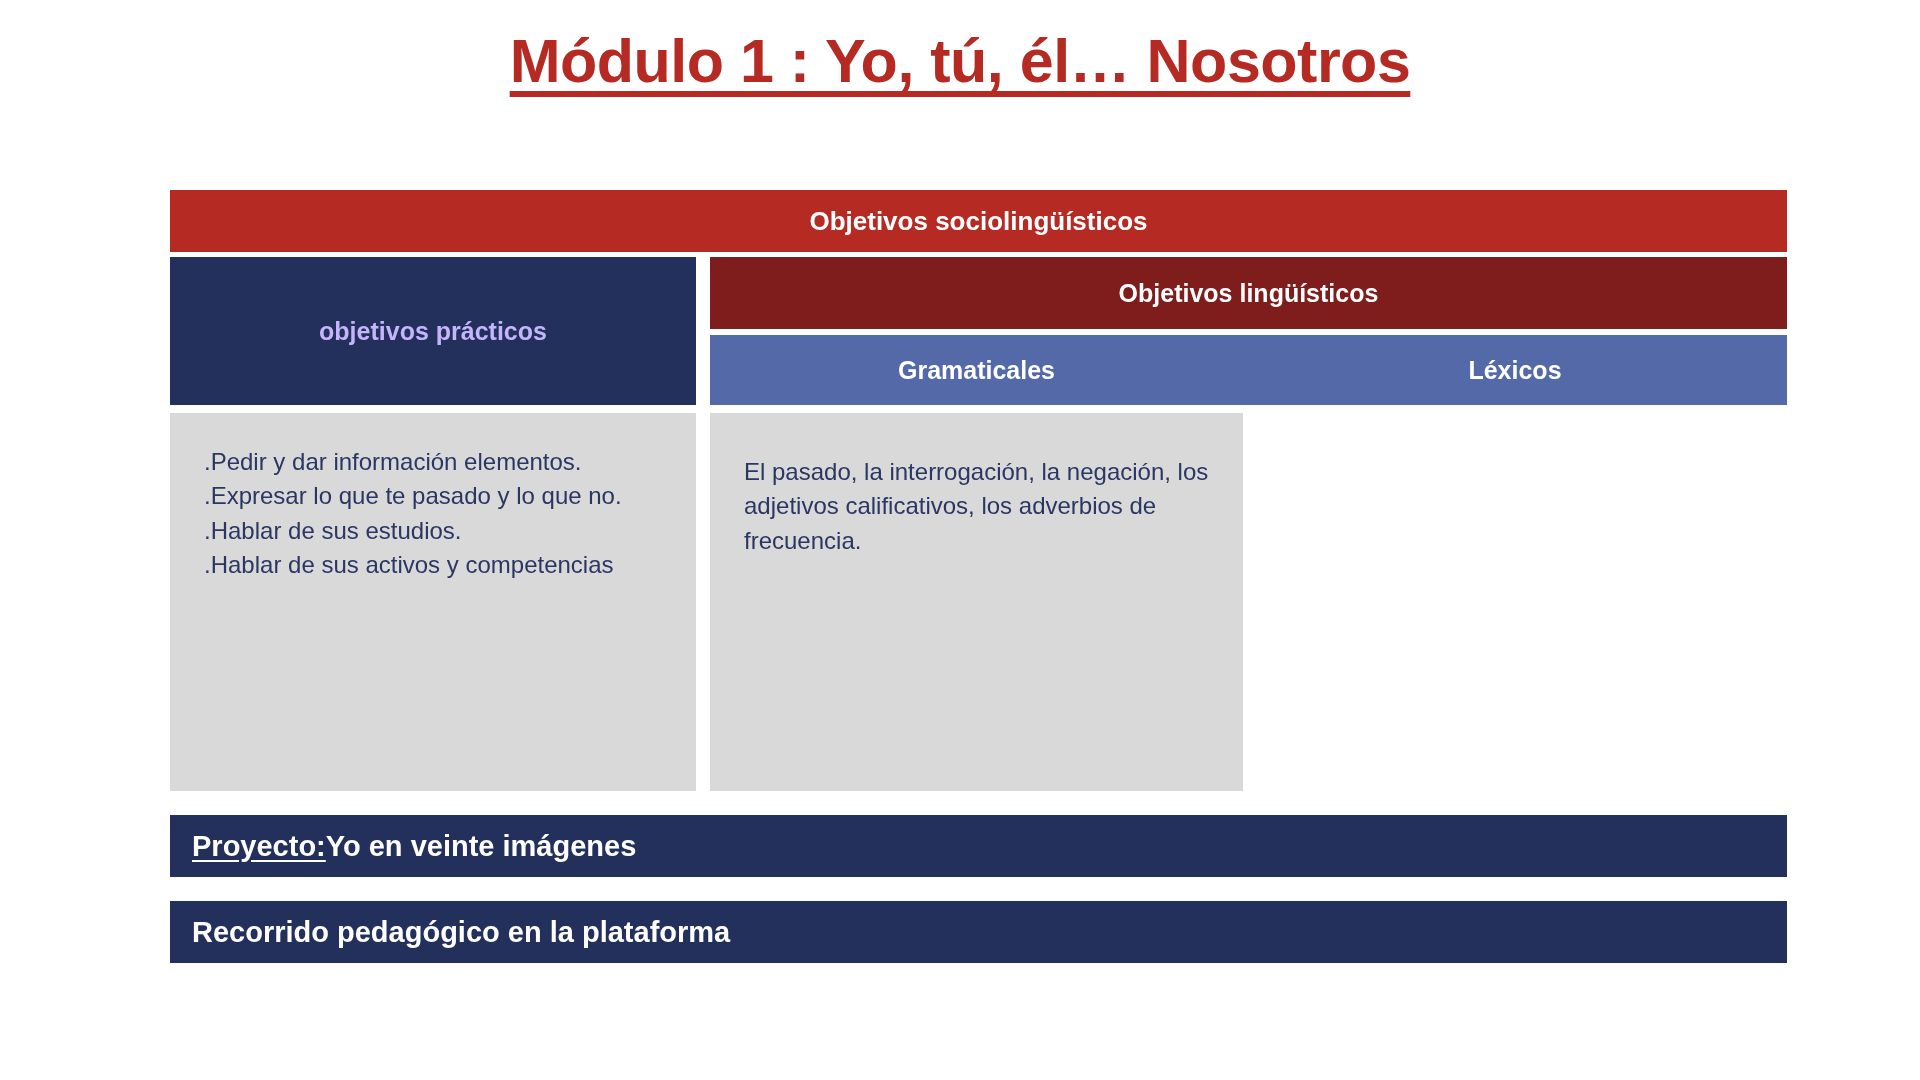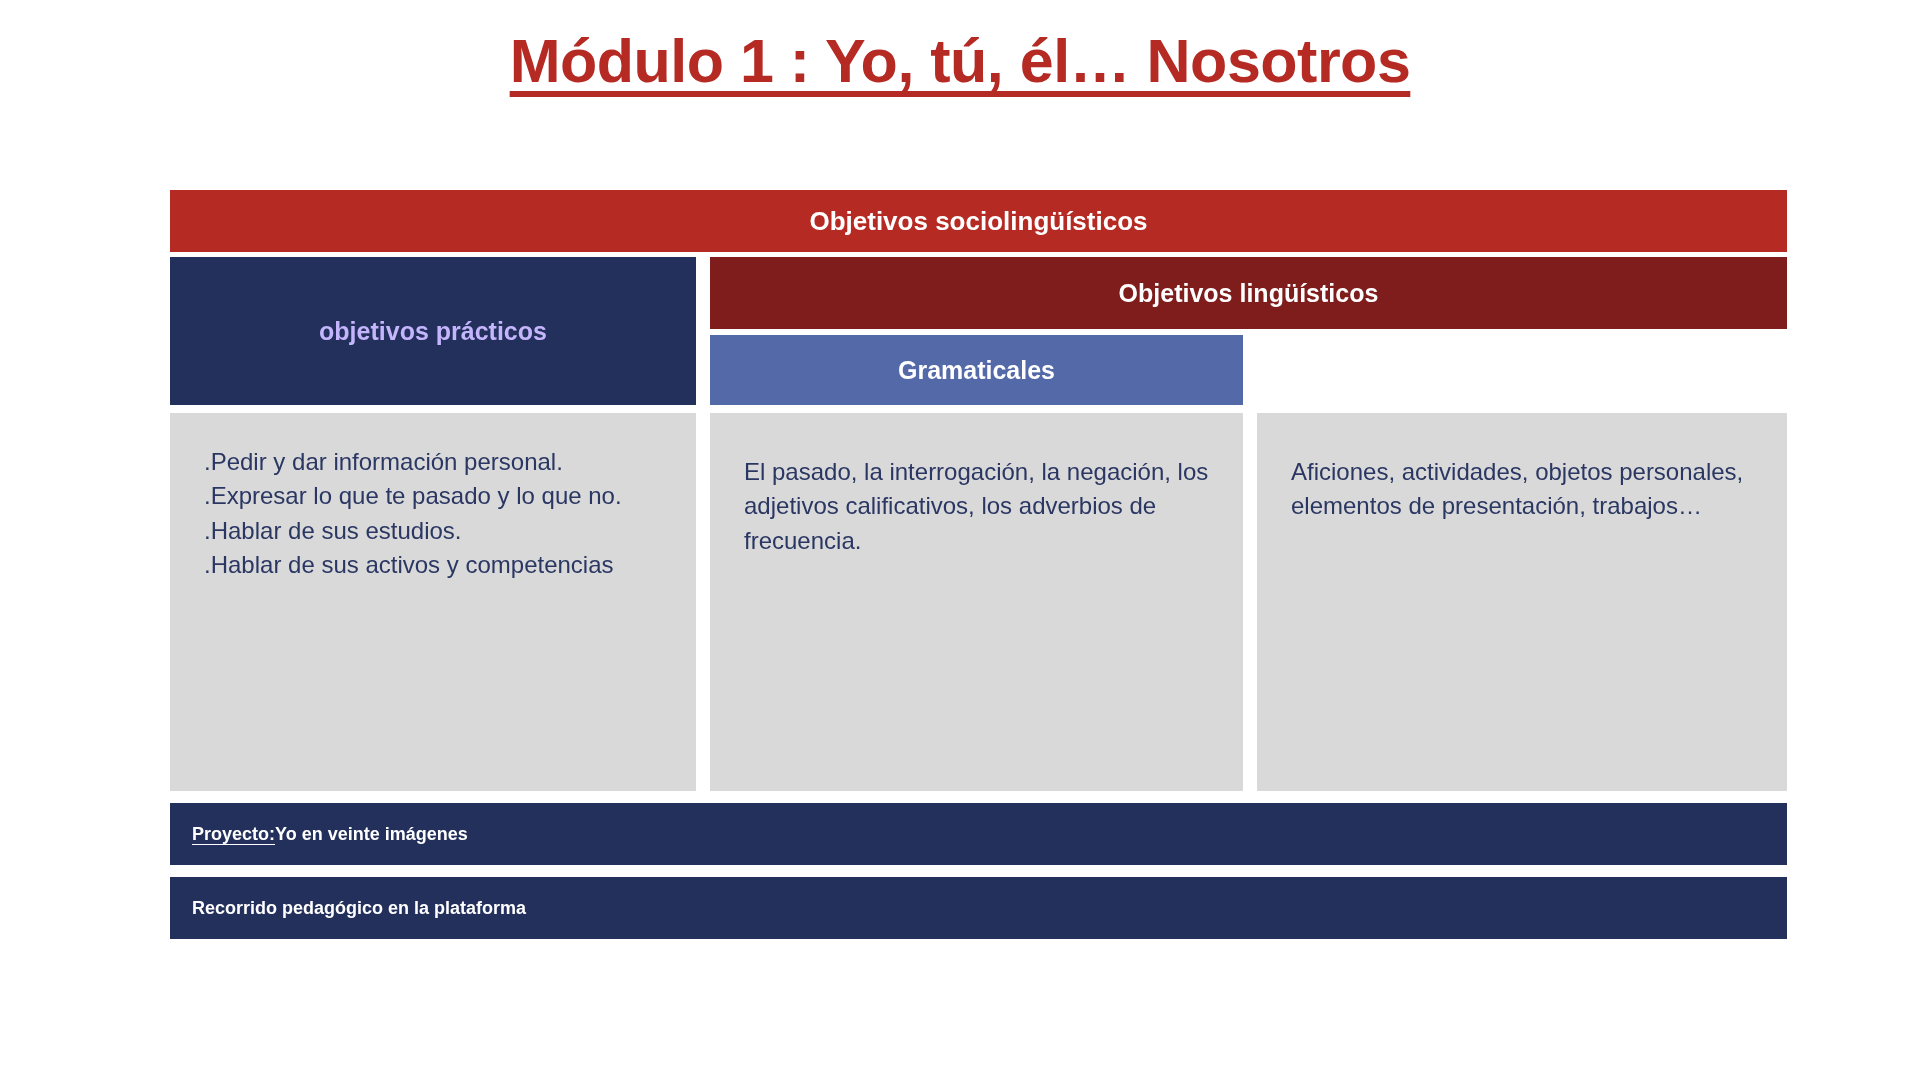--- a/index.html
+++ b/index.html
@@ -145,29 +145,29 @@
   .body-lex  { flex: 1; padding-top: 42px; }
 
   .body-cell p {
     margin: 0;
   }
 
   
   .bar {
     background: #23305c;
     color: #ffffff;
-    font-size: 18px;
+    font-size: 29px;
     font-weight: bold;
     height: 62px;
     display: flex;
     align-items: center;
     padding-left: 22px;
     box-sizing: border-box;
     width: 100%;
-    margin-top: 12px;
+    margin-top: 24px;
   }
 
   .bar .underlined {
     text-decoration: underline;
     text-underline-offset: 4px;
   }
 </style>
 </head>
 <body>
 
@@ -179,37 +179,35 @@
 
     <div class="banner-socio">Objetivos sociolingüísticos</div>
 
     <div class="header-band">
       <div class="col-practicos">objetivos prácticos</div>
 
       <div class="col-linguisticos-wrap">
         <div class="ling-title">Objetivos lingüísticos</div>
         <div class="ling-sub">
           <div class="sub-cell sub-gram">Gramaticales</div>
+          <div class="sub-cell sub-lex">Léxicos</div>
         </div>
       </div>
     </div>
 
     <div class="body-band">
       <div class="body-cell body-practicos">
-          <p>.Pedir y dar información personal.</p>
+          <p>.Pedir y dar información elementos.</p>
           <p>.Expresar lo que te pasado y lo que no.</p>
           <p>.Hablar de sus estudios.</p>
           <p>.Hablar de sus activos y competencias</p>
         </div>
       <div class="body-cell body-gram">
           <p>El pasado, la interrogación, la negación, los adjetivos calificativos, los adverbios de frecuencia.</p>
         </div>
-      <div class="body-cell body-lex">
-          <p>Aficiones, actividades, objetos personales, elementos de presentación, trabajos…</p>
-        </div>
     </div>
 
     <div class="bar">
       <span class="underlined">Proyecto:</span>
         <span> Yo en veinte imágenes</span>
     </div>
 
 
     <div class="bar">
       <span>Recorrido pedagógico en la plataforma</span>

